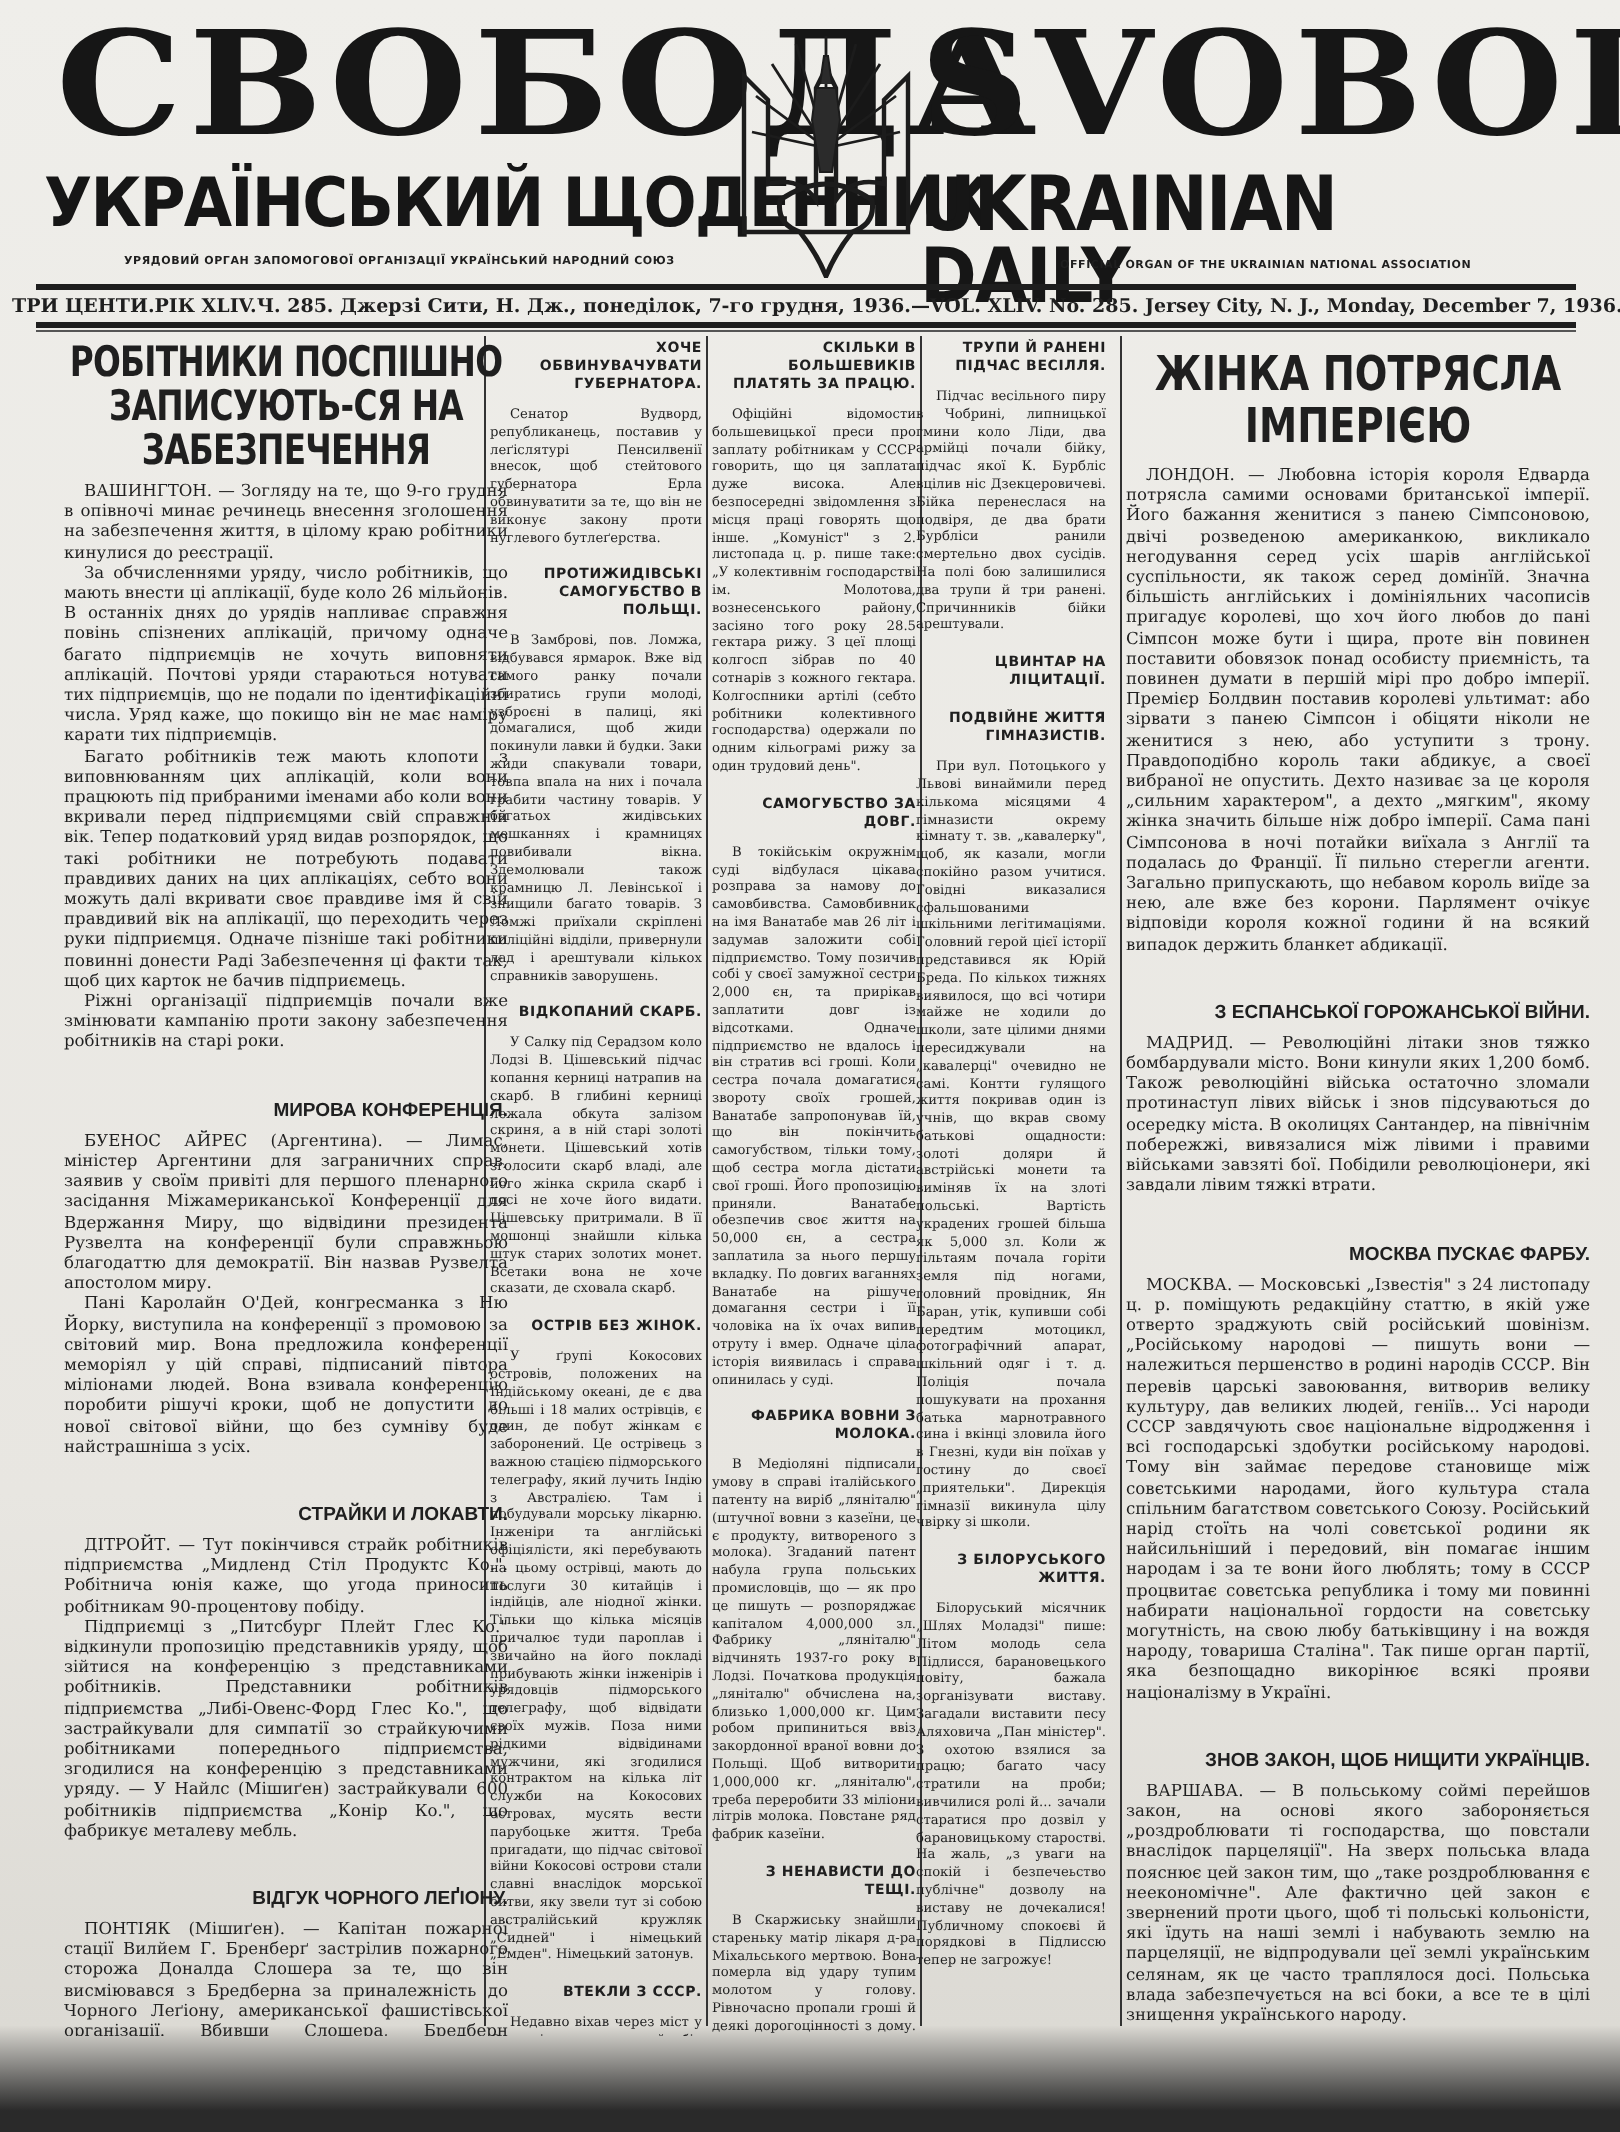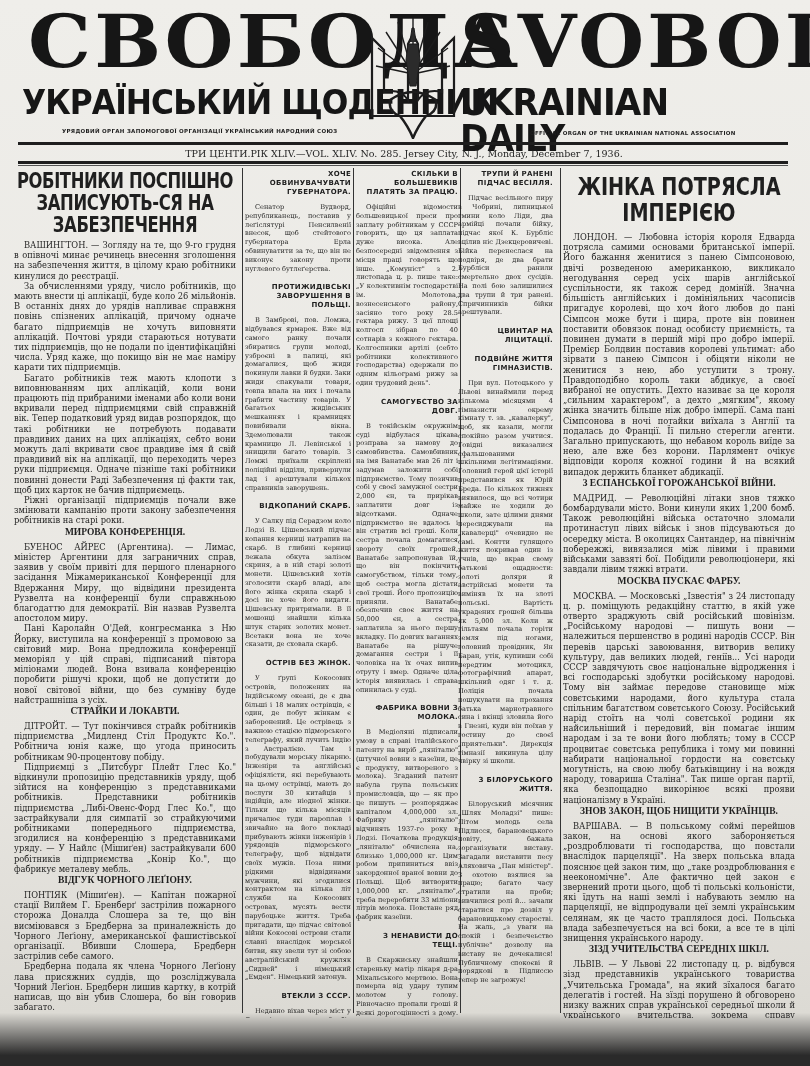--- a/index.html
+++ b/index.html
@@ -14,37 +14,37 @@
   .title-lat{position:absolute;left:460px;top:6px;font-family:"DejaVu Serif",serif;font-weight:bold;
         font-size:72px;letter-spacing:3px;line-height:72px;color:#161616;transform:scaleX(1.05);transform-origin:left;}
   .sub-cyr{position:absolute;left:22px;top:84px;font-family:"DejaVu Sans",sans-serif;font-weight:bold;
         font-size:34px;line-height:36px;color:#161616;transform:scaleX(0.92);transform-origin:left;letter-spacing:-1px;}
   .sub-lat{position:absolute;left:460px;top:84px;font-family:"DejaVu Sans",sans-serif;font-weight:bold;
         font-size:38px;line-height:36px;color:#161616;transform:scaleX(0.9);transform-origin:left;letter-spacing:-1px;}
   .organ-cyr{position:absolute;left:62px;top:128px;font-family:"DejaVu Sans",sans-serif;font-weight:bold;font-size:5.5px;letter-spacing:.3px;}
   .organ-lat{position:absolute;left:530px;top:130px;font-family:"DejaVu Sans",sans-serif;font-weight:bold;font-size:5.5px;letter-spacing:.3px;}
   .emblem{position:absolute;left:368px;top:14px;width:90px;height:125px;}
   .rule-top{position:absolute;left:18px;top:142px;width:770px;height:3px;background:#1e1e1e;}
-  .dateline{position:absolute;left:18px;top:146px;width:772px;height:14px;font-size:9.5px;font-weight:normal;
-            display:flex;justify-content:center;align-items:center;white-space:nowrap;}
+  .dateline{position:absolute;left:6px;top:146px;width:772px;height:14px;font-size:9.5px;font-weight:bold;
+            display:flex;justify-content:space-between;align-items:center;white-space:nowrap;}
   .rule-bot{position:absolute;left:18px;top:161px;width:770px;height:3px;background:#1e1e1e;}
   .rule-bot2{position:absolute;left:18px;top:165px;width:770px;height:1px;background:#555;}
   
   .col{position:absolute;top:168px;overflow:hidden;}
-  .c1{left:14px;width:222px;height:850px;}
+  .c1{left:32px;width:222px;height:850px;}
   .c2{left:245px;width:106px;height:850px;}
   .c3{left:356px;width:102px;height:850px;}
   .c4{left:458px;width:95px;height:850px;}
   .c5{left:563px;width:232px;height:850px;}
   .vline{position:absolute;top:168px;width:1px;height:845px;background:#333;}
   .bighead{font-family:"DejaVu Sans",sans-serif;font-weight:bold;text-align:center;font-size:21px;line-height:22px;
            transform:scaleX(.78);transform-origin:center;margin:2px -30px 4px -30px;letter-spacing:-.5px;}
   .bighead2{font-family:"DejaVu Sans",sans-serif;font-weight:bold;text-align:center;font-size:24px;line-height:26px;
            transform:scaleX(.8);margin:6px -30px 6px -30px;}
-  .hd{font-family:Liberation Serif, serif;font-weight:bold;text-align:center;font-size:9.5px;line-height:11px;margin:1px 0 4px;}
+  .hd{font-family:Liberation Sans, sans-serif;font-weight:bold;text-align:right;font-size:9.5px;line-height:11px;margin:24px 0 4px;}
   .hds{font-family:"DejaVu Sans",sans-serif;font-weight:bold;text-align:right;font-size:7px;line-height:9px;margin:10px 0 6px;letter-spacing:.3px;}
   p{margin:0;text-indent:10px;text-align:justify;}
   .c1 p,.c5 p{font-size:8.3px;line-height:10.2px;}
   .c2 p,.c3 p,.c4 p{font-size:6.6px;line-height:8.8px;}
 </style>
 </head>
 <body>
 
 <div class="page">
 
@@ -78,20 +78,21 @@
 
     <div class="title-lat">SVOBODA</div>
     <div class="sub-lat">UKRAINIAN DAILY</div>
     <div class="organ-lat">OFFICIAL ORGAN OF THE UKRAINIAN NATIONAL ASSOCIATION</div>
   </div>
 
   <div class="rule-top"></div>
   <div class="dateline">
     <span>ТРИ ЦЕНТИ.</span>
     <span>РІК XLIV.</span>
+    <span>Ч. 285. Джерзі Сити, Н. Дж., понеділок, 7-го грудня, 1936.</span>
     <span>—</span>
     <span>VOL. XLIV. No. 285. Jersey City, N. J., Monday, December 7, 1936.</span>
 
   </div>
   <div class="rule-bot"></div>
   <div class="rule-bot2"></div>
 
   <div class="vline" style="left:242px"></div>
   <div class="vline" style="left:353px"></div>
   <div class="vline" style="left:460px"></div>
@@ -114,21 +115,21 @@
 
     <div class="hd">ВІДГУК ЧОРНОГО ЛЕҐІОНУ.</div>
     <p>ПОНТІЯК (Мішиґен). — Капітан пожарної стації Вилйем Г. Бренберґ застрілив пожарного сторожа Доналда Слошера за те, що він висміювався з Бредберна за приналежність до Чорного Леґіону, американської фашистівської організації. Вбивши Слошера, Бредберн застрілив себе самого.</p>
     <p>Бредберна подала як члена Чорного Леґіону лава присяжних суддів, що розсліджувала Чорний Леґіон. Бредберн лишив картку, в котрій написав, що він убив Слошера, бо він говорив забагато.</p>
 
   </div>
 
   <div class="col c2">
     <div class="hds" style="margin-top:2px">ХОЧЕ ОБВИНУВАЧУВАТИ ГУБЕРНАТОРА.</div>
     <p>Сенатор Вудворд, републиканець, поставив у леґіслятурі Пенсилвенії внесок, щоб стейтового губернатора Ерла обвинуватити за те, що він не виконує закону проти нуглевого бутлеґерства.</p>
-    <div class="hds">ПРОТИЖИДІВСЬКІ ЗАВОРУШЕННЯ В ПОЛЬЩІ.</div>
+    <div class="hds">ПРОТИЖИДІВСЬКІ САМОГУБСТВО В ПОЛЬЩІ.</div>
     <p>В Замброві, пов. Ломжа, відбувався ярмарок. Вже від самого ранку почали збиратись групи молоді, узброєні в палиці, які домагалися, щоб жиди покинули лавки й будки. Заки жиди спакували товари, товпа впала на них і почала грабити частину товарів. У багатьох жидівських мешканнях і крамницях повибивали вікна. Здемолювали також крамницю Л. Левінської і знищили багато товарів. З Ломжі приїхали скріплені поліційні відділи, приверну­ли лад і арештували кількох справників заворушень.</p>
     <div class="hds">ВІДКОПАНИЙ СКАРБ.</div>
     <p>У Салку під Серадзом коло Лодзі В. Цішевський підчас копання керниці натрапив на скарб. В глибині керниці лежала обкута залізом скриня, а в ній старі золоті монети. Цішевський хотів зголосити скарб владі, але його жінка скрила скарб і досі не хоче його видати. Цішевську притримали. В її мошонці знайшли кілька штук старих золотих монет. Всетаки вона не хоче сказати, де сховала скарб.</p>
     <div class="hds">ОСТРІВ БЕЗ ЖІНОК.</div>
     <p>У ґрупі Кокосових островів, положених на Індійському океані, де є два більші і 18 малих острівців, є один, де побут жінкам є заборонений. Це острівець з важною стацією підморського телеграфу, який лучить Індію з Австралією. Там і побудували морську лікарню. Інженіри та англійські офіціялісти, які перебувають на цьому острівці, мають до послуги 30 китайців і індійців, але ніодної жінки. Тільки що кілька місяців причалює туди пароплав і звичайно на його покладі прибувають жінки інженірів і урядовців підморського телеграфу, щоб відвідати своїх мужів. Поза ними рідкими відвідинами мужчини, які згодилися контрактом на кілька літ служби на Кокосових островах, мусять вести парубоцьке життя. Треба пригадати, що підчас світової війни Кокосові острови стали славні внаслідок морської битви, яку звели тут зі собою австралійський кружляк „Сидней" і німецький „Емден". Німецький затонув.</p>
     <div class="hds">ВТЕКЛИ З СССР.</div>
     <p>Недавно віхав через міст у Скалаті на польський бік повним розгоном вантажний самохід з двома людьми, які цим робом втекли з території СССР. Тепер у Підволочисках відбудеться кордонна польсько-совєтська конференція. Рішили самохід звернути властям СССР. Шофер і його помічник висловили охоту залишитися в Польщі.</p>
   </div>
 
   <div class="col c3">

